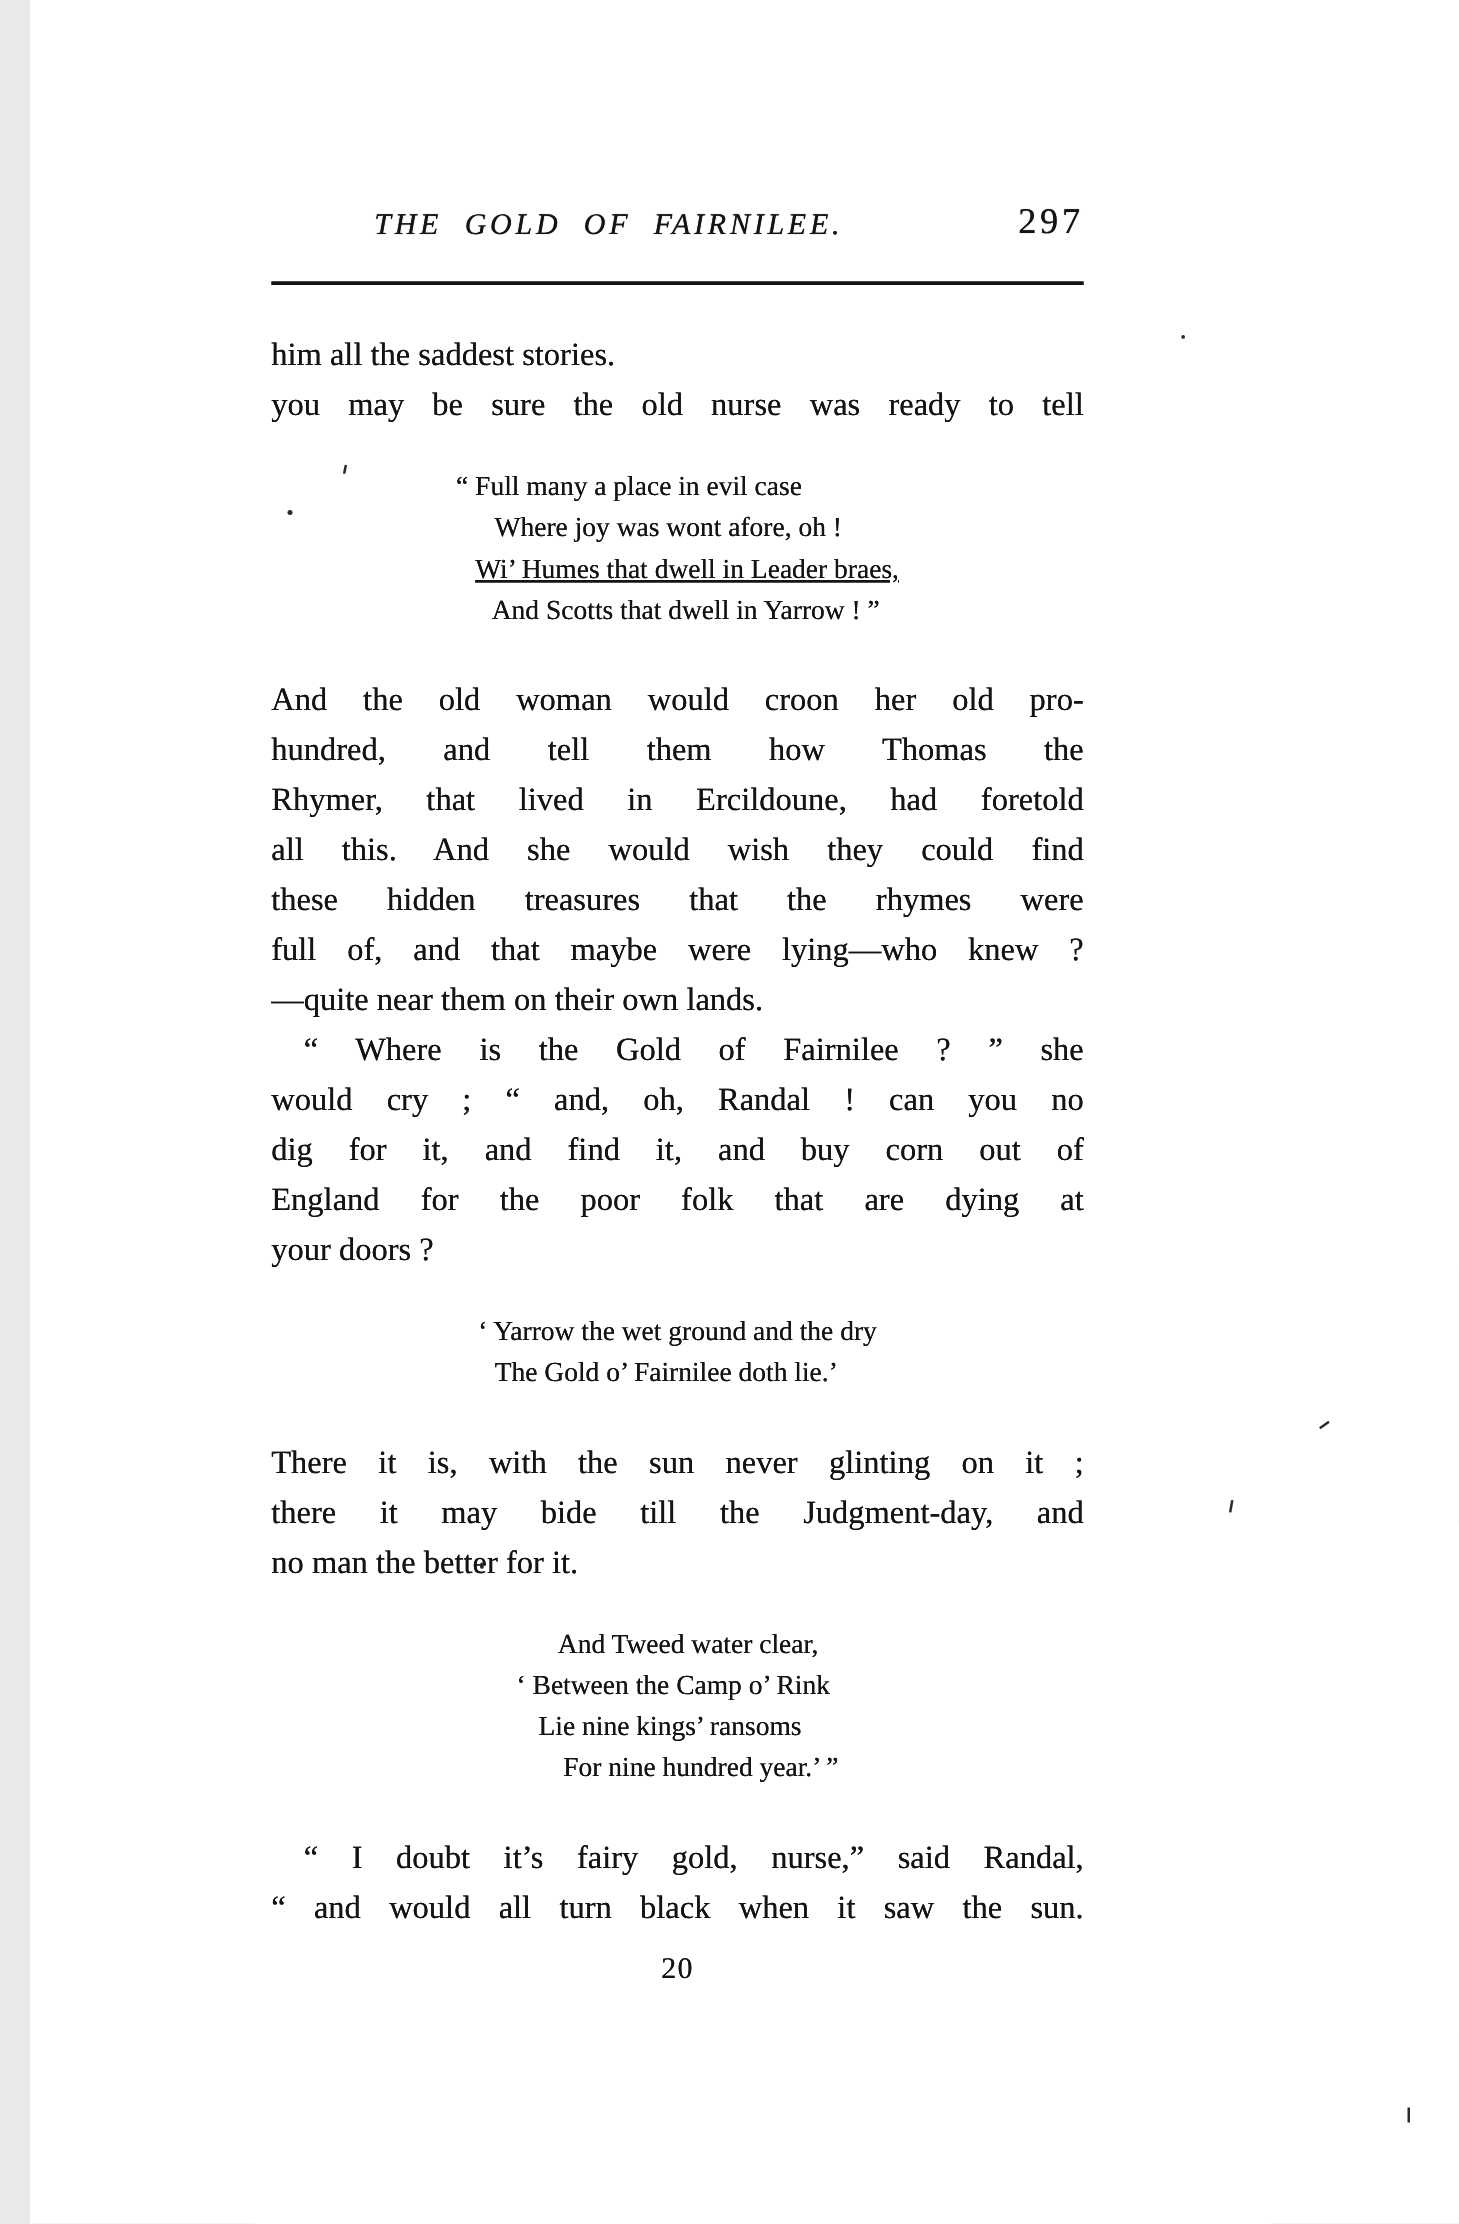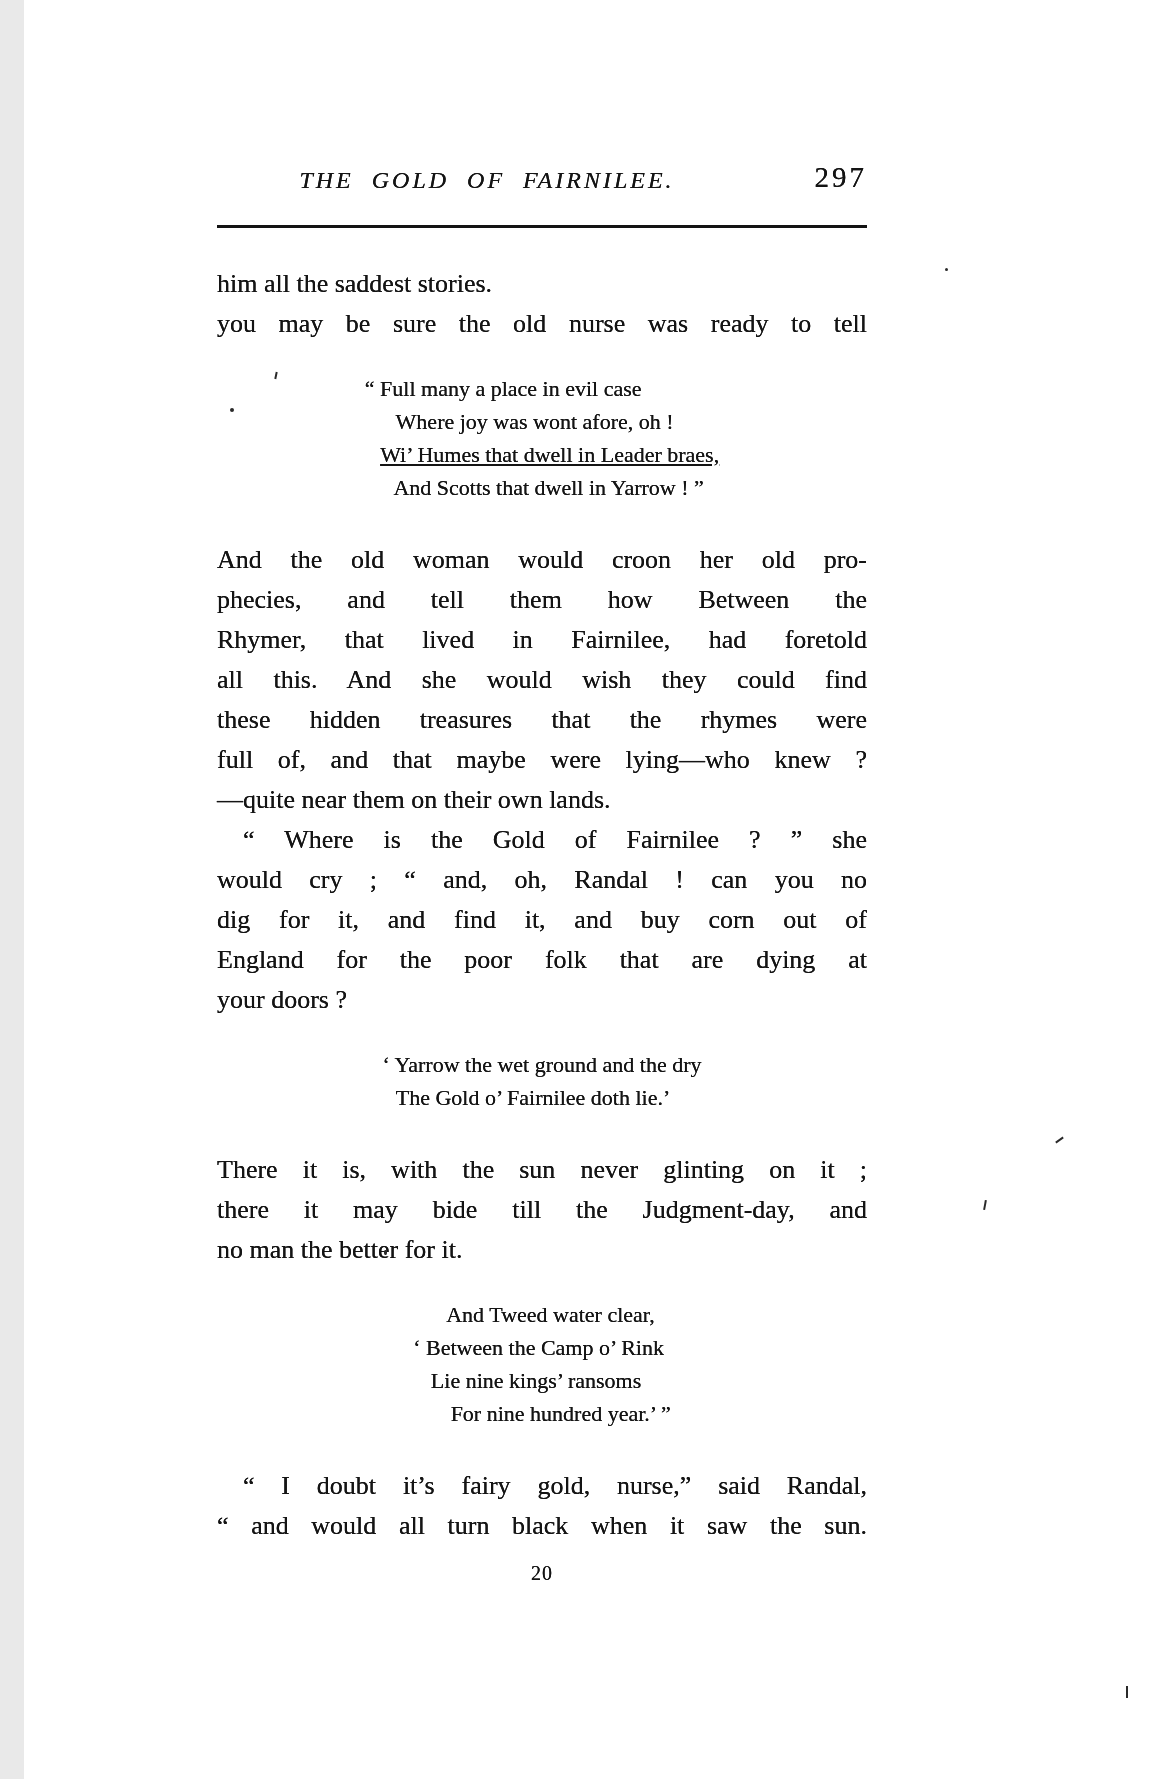--- a/index.html
+++ b/index.html
@@ -61,21 +61,21 @@
   .block.verse{
     width:fit-content;
     margin:28px auto 36px auto;
     font-size:22px;
     line-height:33px;
   }
   .block.verse .line{min-height:33px;}
   .footer{
     margin-top:16px;
     text-align:center;
-    font-size:20px;
+    font-size:24px;
     letter-spacing:1px;
     text-shadow:0 0 0.5px currentColor;
   }
   
   .spk{position:absolute;background:#2a2a2a;}
   .spk1{left:1102px;top:1686px;width:2px;height:12px;}
   .spk2{left:1031px;top:1139px;width:9px;height:2px;transform:rotate(-35deg);}
   .spk3{left:960px;top:1200px;width:2px;height:10px;transform:rotate(10deg);}
   .spk4{left:251px;top:372px;width:2px;height:7px;transform:rotate(12deg);}
   .spk5{left:206px;top:408px;width:4px;height:4px;border-radius:50%;}
@@ -101,22 +101,22 @@
           <div class="line j">you may be sure the old nurse was ready to tell</div>
         </div>
         <div class="block verse">
           <div class="line">“ Full many a place in evil case</div>
           <div class="line" style="padding-left: 1.4em;">Where joy was wont afore, oh !</div>
           <div class="line" style="padding-left: 0.7em; text-decoration: underline;">Wi’ Humes that dwell in Leader braes,</div>
           <div class="line" style="padding-left: 1.3em;">And Scotts that dwell in Yarrow ! ”</div>
         </div>
         <div class="block paragraph">
           <div class="line j">And the old woman would croon her old pro-</div>
-          <div class="line j">phecies, and tell them how Between the</div>
-          <div class="line j">Rhymer, that lived in Fairnilee, had foretold</div>
+          <div class="line j">hundred, and tell them how Thomas the</div>
+          <div class="line j">Rhymer, that lived in Ercildoune, had foretold</div>
           <div class="line j">all this.  And she would wish they could find</div>
           <div class="line j">these hidden treasures that the rhymes were</div>
           <div class="line j">full of, and that maybe were lying—who knew ?</div>
           <div class="line">—quite near them on their own lands.</div>
         </div>
         <div class="block paragraph">
           <div class="line j ind">“ Where is the Gold of Fairnilee ? ” she</div>
           <div class="line j">would cry ;  “ and, oh, Randal !  can you no</div>
           <div class="line j">dig for it, and find it, and buy corn out of</div>
           <div class="line j">England for the poor folk that are dying at</div>

